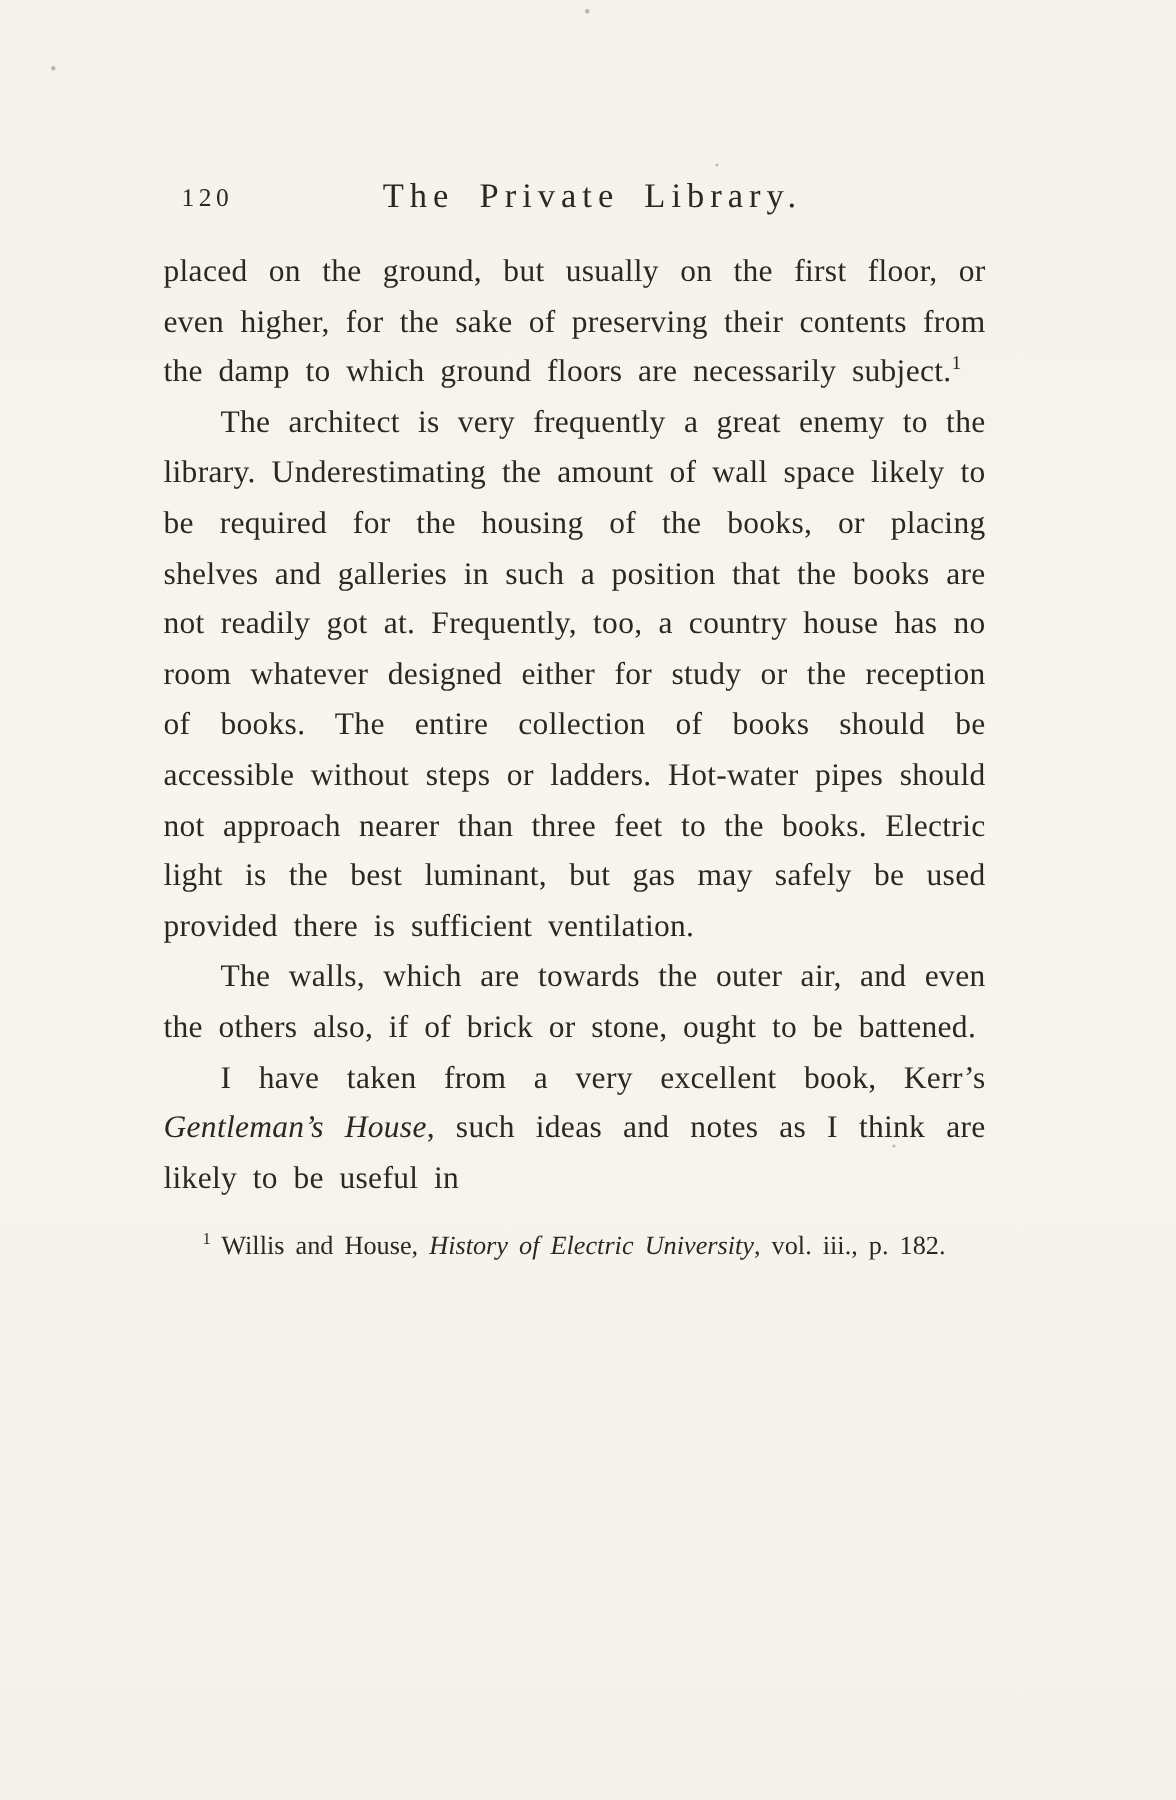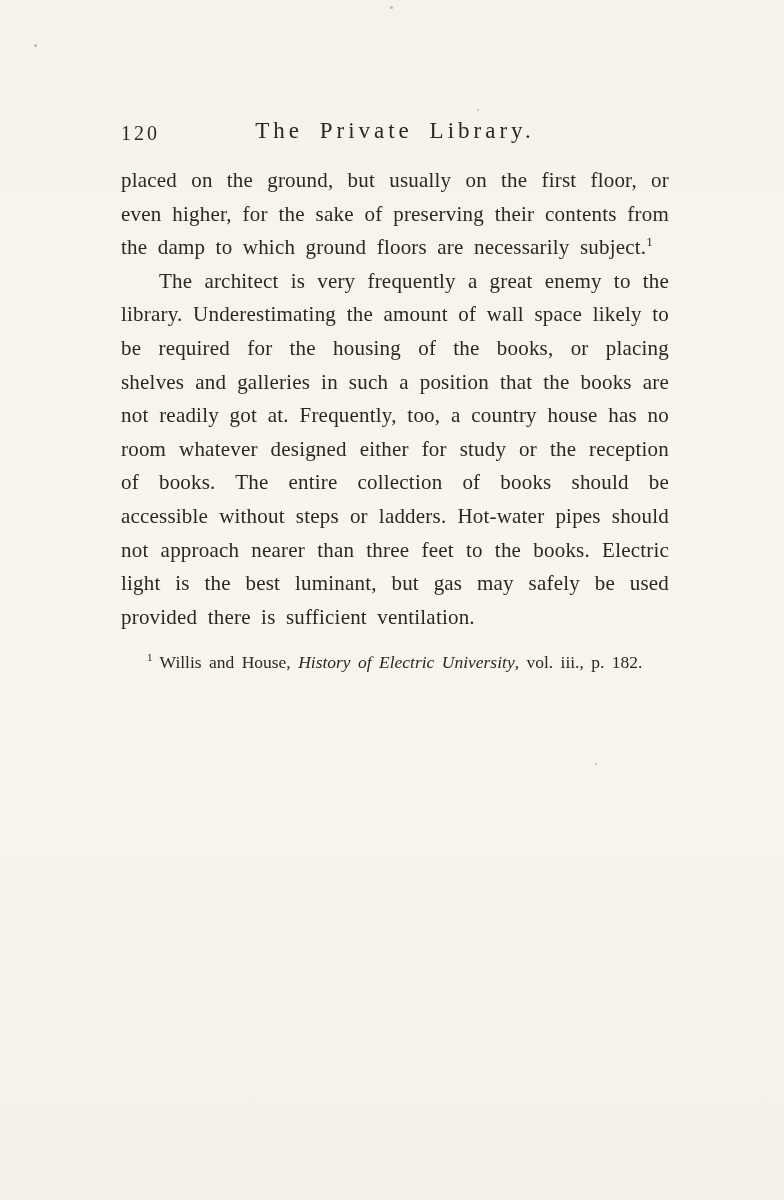--- a/index.html
+++ b/index.html
@@ -30,35 +30,35 @@
     position: absolute;
     top: 118px;
     left: 121px;
     width: 548px;
     height: 36px;
   }
   .page-number {
     position: absolute;
     left: 0;
     top: 4px;
-    font-size: 20px;
+    font-size: 17px;
     letter-spacing: 3px;
   }
   .head-title {
     display: block;
     text-align: center;
     font-size: 23px;
     letter-spacing: 4px;
     word-spacing: 7px;
   }
   
   .content {
     position: absolute;
     top: 164px;
-    left: 121px;
+    left: 109px;
     width: 548px;
   }
   .para {
     margin: 0;
     font-size: 21px;
     line-height: 33.6px;
     text-align: justify;
     word-spacing: 5px;
     letter-spacing: 0.2px;
   }
@@ -110,20 +110,22 @@
 
   <header class="running-head">
     <span class="page-number">120</span>
     <span class="head-title">The Private Library.</span>
   </header>
 
   <div class="content">
     <main>
       <p class="para no-indent"><span>placed on the ground, but usually on the first floor, or even higher, for the sake of preserving their contents from the damp to which ground floors are necessarily subject.</span><sup class="fn-ref">1</sup></p>
       <p class="para indent">The architect is very frequently a great enemy to the library.  Underestimating the amount of wall space likely to be required for the housing of the books, or placing shelves and galleries in such a position that the books are not readily got at.  Frequently, too, a country house has no room whatever designed either for study or the reception of books.  The entire collection of books should be accessible without steps or ladders.  Hot-water pipes should not approach nearer than three feet to the books.  Electric light is the best luminant, but gas may safely be used provided there is sufficient ventilation.</p>
+      <p class="para indent">The walls, which are towards the outer air, and even the others also, if of brick or stone, ought to be battened.</p>
+      <p class="para indent"><span>I have taken from a very excellent book, Kerr’s </span><em class="title-italic">Gentleman’s House</em><span>, such ideas and notes as I think are likely to be useful in</span></p>
     </main>
 
     <footer class="footnote">
       <p class="fn-text"><sup>1</sup><span> Willis and House, </span><em class="title-italic">History of Electric University</em><span>, vol. iii., p. 182.</span></p>
     </footer>
   </div>
 
 </div>
 
 </body></html>

